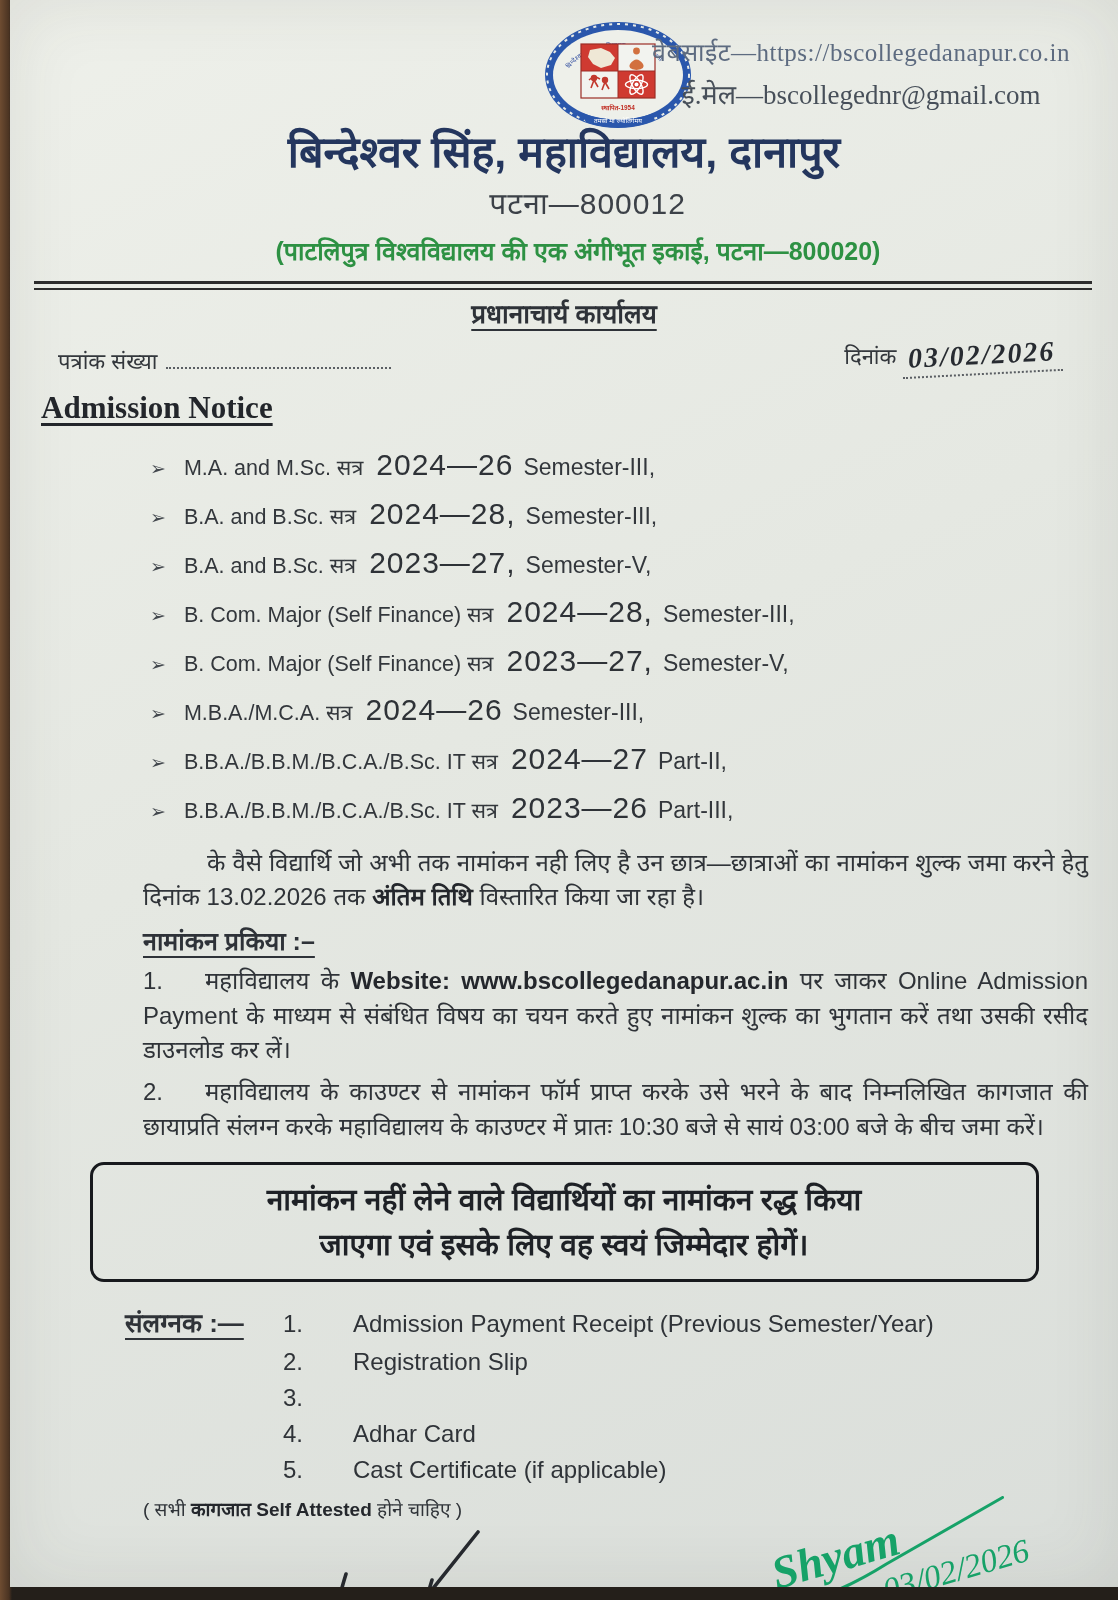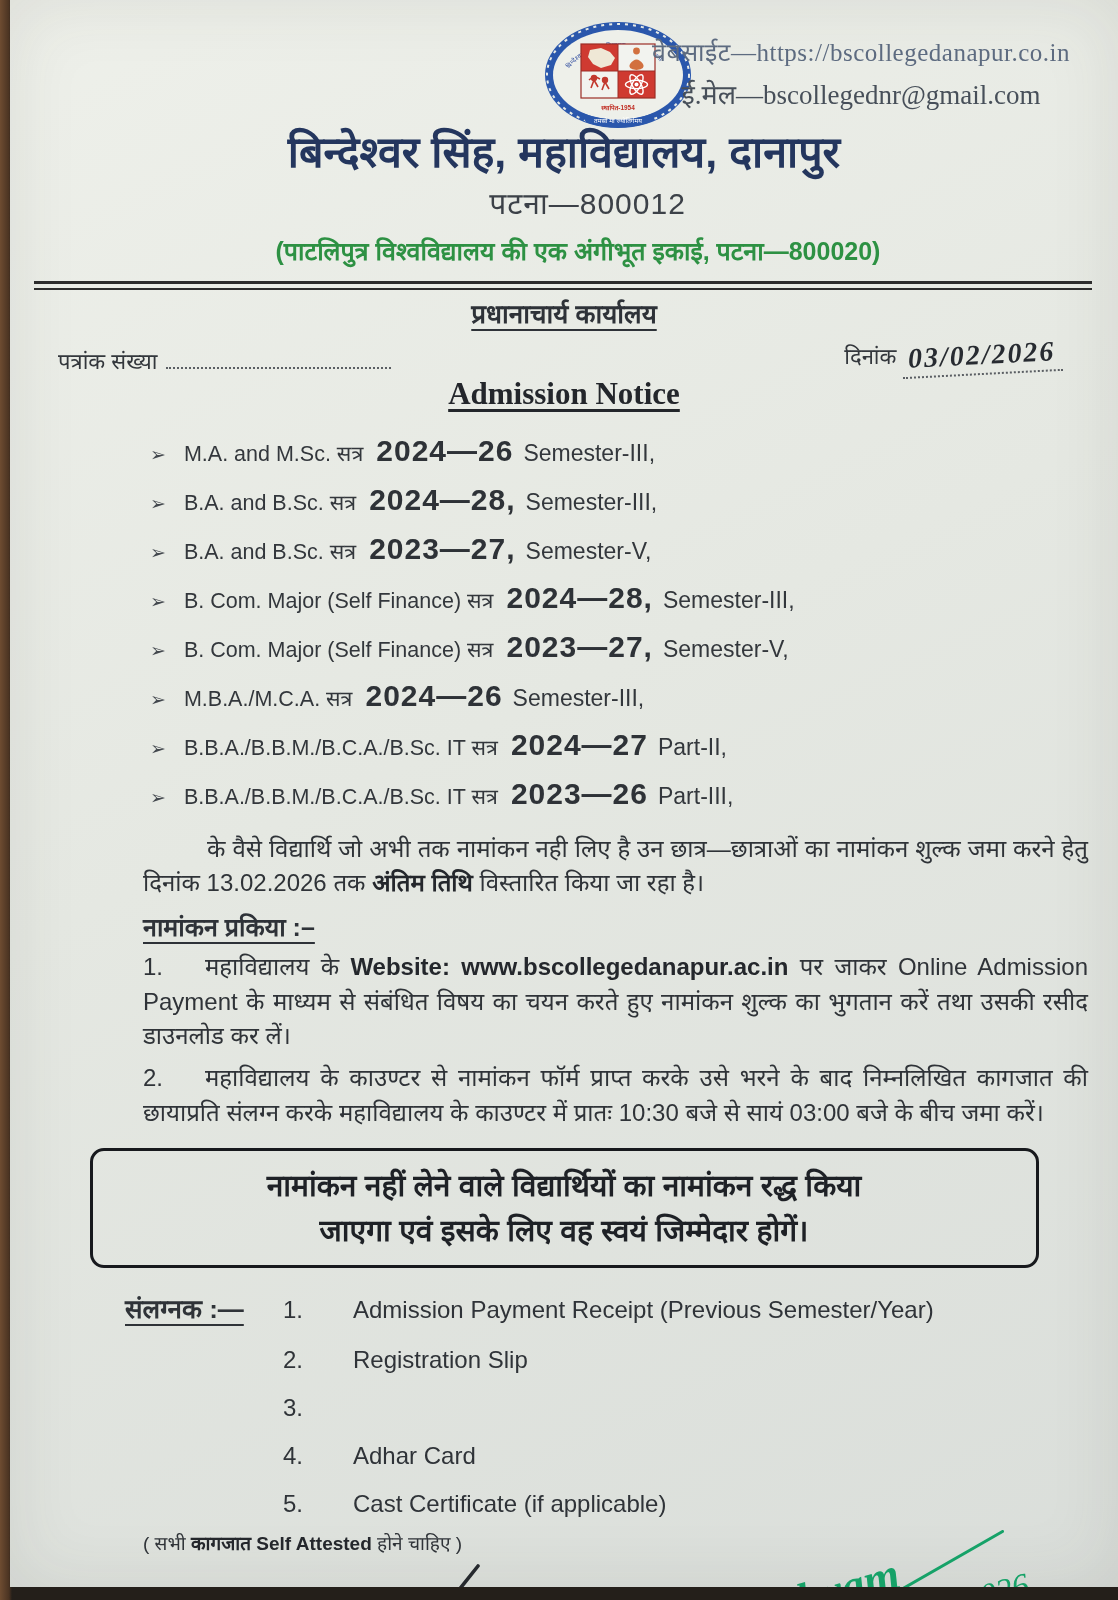--- a/index.html
+++ b/index.html
@@ -20,42 +20,42 @@
   .affil{text-align:center;font-size:25px;font-weight:700;color:#2d9143;margin-top:10px;margin-left:28px;}
   .rule{margin:14px 26px 0 24px;height:4px;border-top:3px solid #2c2c2c;border-bottom:2px solid #2c2c2c;}
   .office{text-align:center;font-size:26px;font-weight:600;margin-top:5px;
     text-decoration:underline;text-underline-offset:6px;}
   .meta{display:flex;justify-content:space-between;margin:2px 56px 0 48px;align-items:flex-end;height:42px;gap:40px;}
   .meta .lbl{font-size:22px;color:#33373c;}
   .dotline{display:inline-block;width:225px;border-bottom:2px dotted #5a5e63;height:18px;margin-left:8px;}
   .hand-date{display:inline-block;font-family:"Liberation Serif",serif;font-style:italic;
     font-size:28px;font-weight:600;color:#272b31;transform:rotate(-3deg);
     border-bottom:2px dotted #5a5e63;padding:0 6px 2px;margin-left:6px;letter-spacing:2px;}
-  .notice-title{text-align:center;font-family:"Liberation Serif",serif;font-size:31px;font-weight:700;
-    color:#23262b;text-decoration:underline;text-underline-offset:5px;margin-top:1px;}
+  .notice-title{font-family:"Liberation Serif",serif;font-size:31px;font-weight:700;
+    color:#23262b;text-decoration:underline;text-underline-offset:5px;margin-top:15px;padding-left:31px;}
   
   .courses{margin:20px 20px 0 140px;}
   .course{margin-bottom:7px;line-height:37px;white-space:nowrap;color:#33373c;}
   .arrow{font-size:19px;color:#43484e;margin-right:18px;}
   .cpre{font-size:21.5px;}
-  .csess{font-size:30px;font-weight:700;letter-spacing:1px;margin:0 10px 0 13px;color:#2e3237;}
+  .csess{font-size:30px;font-weight:400;letter-spacing:1px;margin:0 10px 0 13px;color:#2e3237;}
   .csuf{font-size:23px;font-weight:400;}
   
   .para{margin:15px 30px 0 133px;font-size:24px;line-height:1.42;text-align:justify;color:#2f3338;}
   .para .indent{display:inline-block;width:64px;}
   .proc-head{margin:9px 0 0 133px;font-size:25px;font-weight:700;
     text-decoration:underline;text-underline-offset:6px;}
   .step{margin:7px 30px 0 133px;font-size:24px;line-height:1.44;text-align:justify;color:#2f3338;}
   .stepnum{display:inline-block;width:62px;}
   b.inkb{color:#24272c;}
   
   .warnbox{margin:18px auto 0;width:895px;border:3.5px solid #17191d;border-radius:14px;
     padding:12px 24px;text-align:center;font-size:30px;font-weight:700;line-height:1.5;color:#1e2126;}
   
-  .attach{display:grid;grid-template-columns:158px 70px 1fr;row-gap:20px;
+  .attach{display:grid;grid-template-columns:158px 70px 1fr;row-gap:8px;
     margin:22px 30px 0 115px;font-size:24px;color:#2f3338;align-items:baseline;}
   .attach .albl{grid-column:1;grid-row:1;font-size:26px;font-weight:700;
     text-decoration:underline;text-underline-offset:6px;white-space:nowrap;}
   .anum{grid-column:2;}
   .atxt{grid-column:3;}
   .note{margin:12px 0 8px 133px;font-size:19px;color:#2f3338;}
   
   .signzone{position:relative;height:190px;margin-top:2px;}
   .blacksig{position:absolute;left:300px;top:-8px;}
   .greensig{position:absolute;right:34px;top:-34px;}

